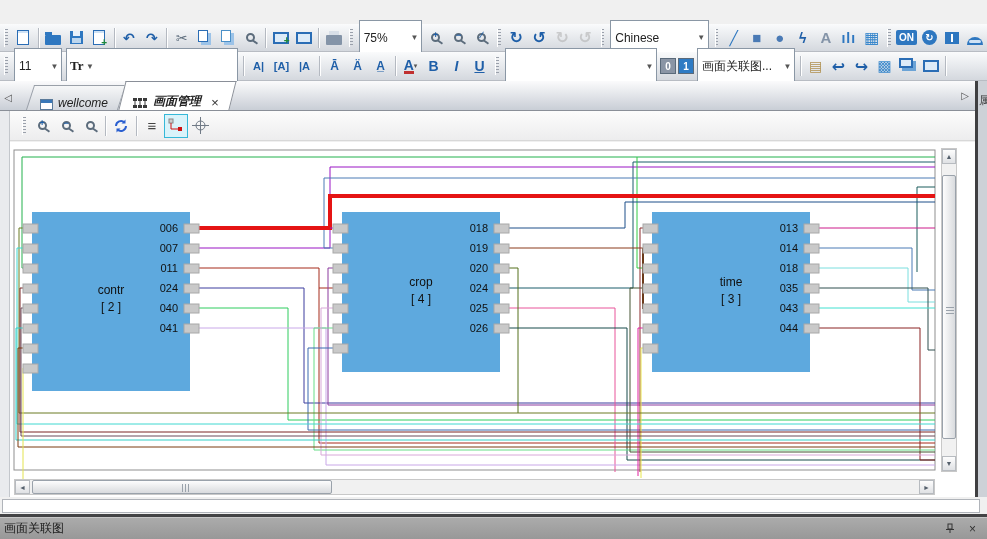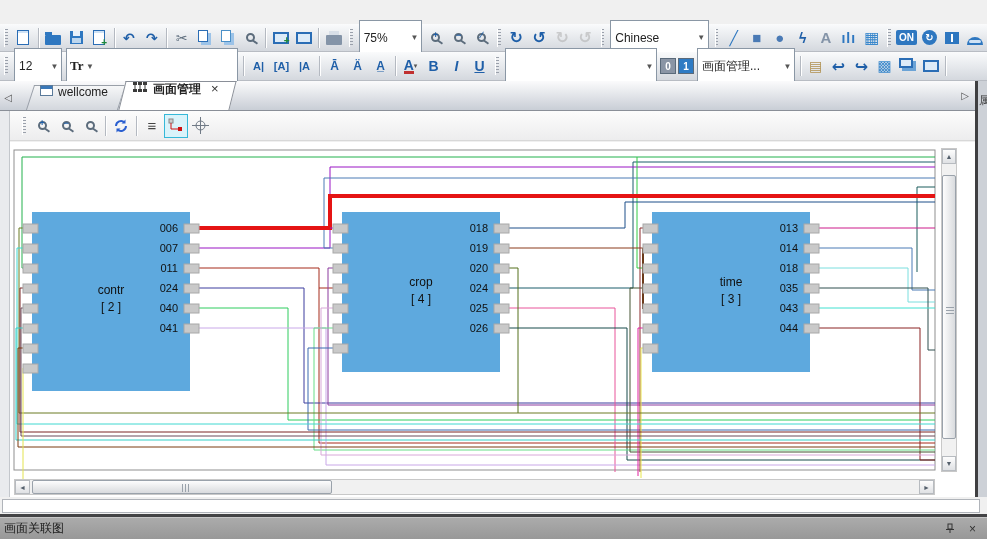--- a/index.html
+++ b/index.html
@@ -68,22 +68,22 @@
   .btn01 { width:16px; height:16px; color:#fff; font-size:10px; font-weight:bold;
            display:flex; align-items:center; justify-content:center; margin:0 1px; border:1px solid #5a6a7a; }
   .b0 { background:#8a95a5; } .b1 { background:#2e7bc4; }
 
   
   .tabstrip { position:absolute; left:0; top:81px; width:975px; height:30px;
               background:linear-gradient(#fbfbfc,#c9ced6); border-bottom:1px solid #8a8f98;
               display:flex; align-items:flex-end; }
   .tab-nav { width:16px; height:26px; display:flex; align-items:center; justify-content:center;
              color:#555; font-size:10px; }
-  .tab { position:relative; height:25px; display:flex; align-items:flex-start; padding:0 14px 0 10px;
-         color:#222; }
+  .tab { position:relative; height:25px; display:flex; align-items:flex-end; padding:0 14px 0 10px;
+         color:#222;font-style:italic; }
   .tab::before { content:""; position:absolute; inset:0; transform:skewX(-18deg);
                  background:linear-gradient(#f6f7f8,#d3d7dd); border:1px solid #9aa0a9; border-bottom:none; }
   .tab.active { height:29px; font-weight:bold; }
   .tab.active::before { background:#fff; border-color:#8a8f98; transform:skewX(-14deg); }
   .tab > * { position:relative; z-index:1; }
   .tab-icon-win { width:13px; height:11px; background:#fff; border:1px solid #5a7a9a;
                   box-shadow:inset 0 3px 0 #3a78b8; margin-right:5px; }
   .tab-icon-rel { margin-right:5px; display:flex; }
   .tab-close { margin-left:10px; color:#333; font-weight:normal; font-size:13px; }
 
@@ -233,21 +233,21 @@
         <span class="i-meter"></span>
       </span>
     <span class="tbtn">
         <span class="i-gauge"></span>
       </span>
   </div>
 
   <div class="toolbar tb2">
     <span class="grip"></span>
     <span class="combo" style="width:48px">
-      <span class="val">12</span>
+      <span class="val">11</span>
       <span class="arr">▼</span>
     </span>
     <span class="combo" style="width:172px">
       <span class="i-tr" style="padding-left:3px">Tr</span>
       <span class="arr">▼</span>
     </span>
     <span class="sep"></span>
     <span class="tbtn" style="font-size:11px">A|</span>
     <span class="tbtn" style="font-size:11px">[A]</span>
     <span class="tbtn" style="font-size:11px">|A</span>
@@ -264,21 +264,21 @@
     <span class="tbtn" style="font-style:italic">I</span>
     <span class="tbtn" style="text-decoration:underline">U</span>
     <span class="grip"></span>
     <span class="combo" style="width:152px">
       <span class="val"></span>
       <span class="arr">▼</span>
     </span>
     <span class="btn01 b0">0</span>
     <span class="btn01 b1">1</span>
     <span class="combo" style="width:98px">
-      <span class="val">画面管理...</span>
+      <span class="val">画面关联图...</span>
       <span class="arr">▼</span>
     </span>
     <span class="sep"></span>
     <span class="tbtn" style="color:#b09050">▤</span>
     <span class="tbtn" style="font-size:16px">↩</span>
     <span class="tbtn" style="font-size:16px">↪</span>
     <span class="tbtn" style="font-size:15px;color:#3a88cc">▩</span>
     <span class="tbtn">
         <span class="i-screens"></span>
       </span>

